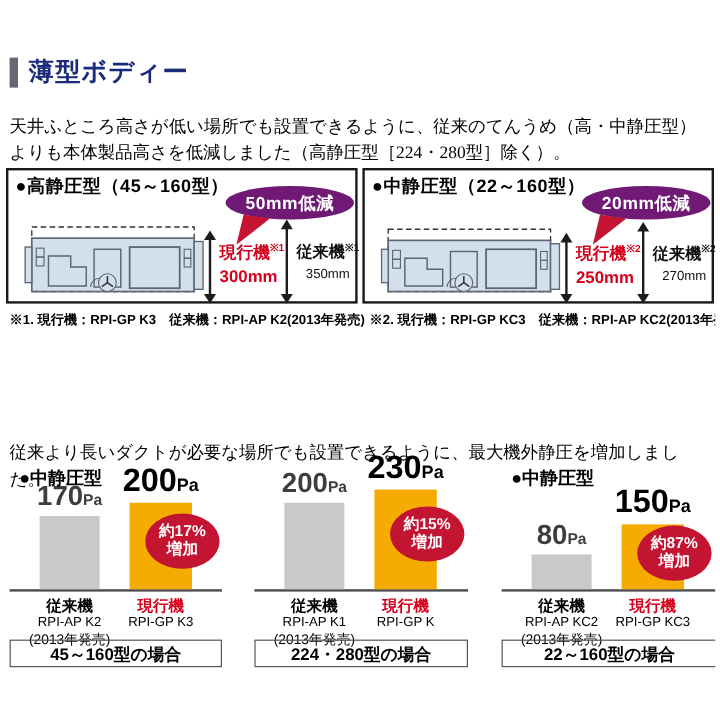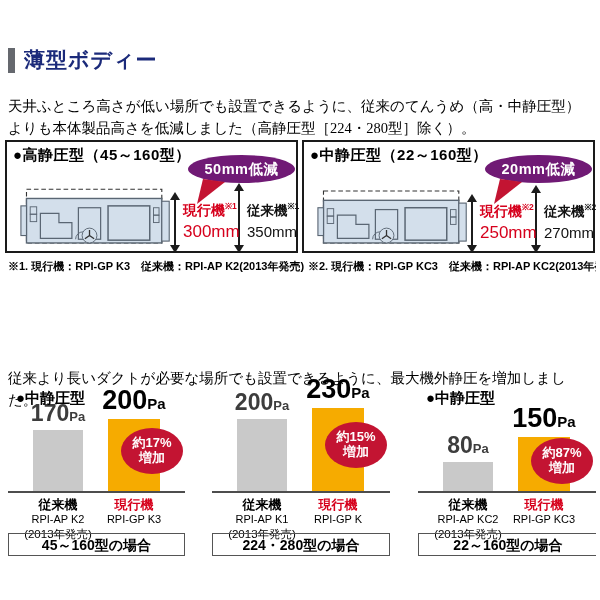--- a/index.html
+++ b/index.html
@@ -24,24 +24,24 @@
   .v-arrow{position:absolute;width:2px;background:#1c1c1c;}
   .v-arrow::before,.v-arrow::after{content:"";position:absolute;left:-4px;
       border-left:5px solid transparent;border-right:5px solid transparent;}
   .v-arrow::before{top:-7px;border-bottom:8px solid #1c1c1c;}
   .v-arrow::after{bottom:-7px;border-top:8px solid #1c1c1c;}
 
   .measure{position:absolute;line-height:1.3;white-space:nowrap;}
   .measure .m-label{font-size:14px;font-weight:800;}
   .measure .m-label sup{font-size:8.5px;font-weight:700;}
   .measure.current{color:#d6001c;}
-  .measure.current .m-value{font-size:17px;font-weight:400;margin-top:2px;}
-  .measure.legacy{color:#111;}
+  .measure.current .m-value{font-size:14px;font-weight:700;margin-top:2px;}
+  .measure.legacy{color:#111;text-align:center;}
   .measure.legacy .m-label{font-size:13.5px;font-weight:700;}
-  .measure.legacy .m-value{font-size:15px;font-weight:400;margin-top:3px;}
+  .measure.legacy .m-value{font-size:11px;font-weight:400;margin-top:3px;}
 
   .bubble{position:absolute;width:107px;height:28px;background:#701a75;border-radius:50%;
           display:flex;align-items:center;justify-content:center;z-index:3;}
   .bubble span{color:#fff;font-size:14.5px;font-weight:800;letter-spacing:.5px;}
   .bubble-tail{position:absolute;left:5px;top:23px;width:40px;height:27px;z-index:-1;}
   .bubble-tail polygon{fill:#c31432;}
 
   .footnote{position:absolute;top:259px;font-size:11px;font-weight:600;color:#000;white-space:nowrap;}
 
   

